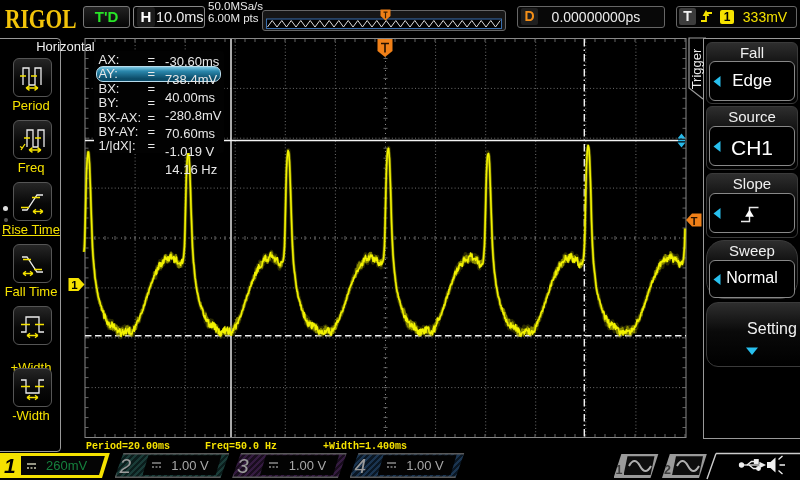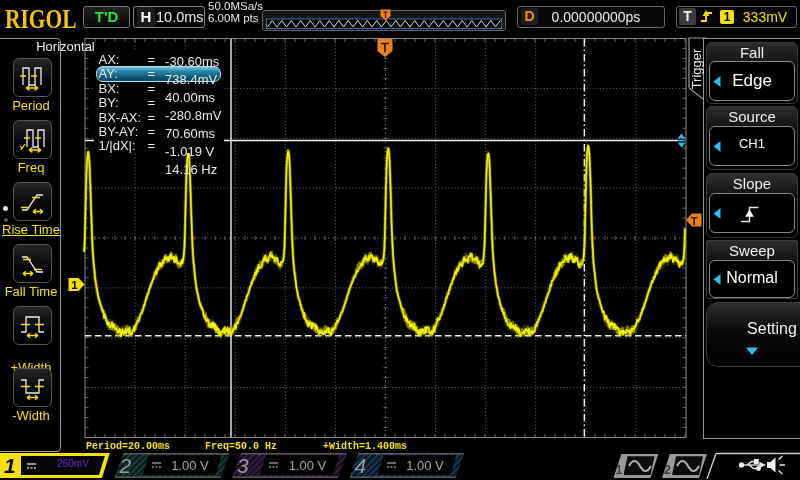--- a/index.html
+++ b/index.html
@@ -190,36 +190,36 @@
       </svg>
     <div class="ab" style="left:0;top:9px;width:100%;text-align:center;color:#fff;font-size:17px;">Edge</div>
   </div>
 </div>
 <div class="ab" style="left:706px;top:105.5px;width:90px;height:62px;border:1px solid #3a3a3a;border-radius:6px;background:linear-gradient(#2e2e2e,#0a0a0a 45%,#000);">
   <div class="ab" style="left:0;top:1px;width:100%;text-align:center;color:#f0f0f0;font-size:15px;">Source</div>
   <div class="ab" style="left:2px;top:19.5px;width:84px;height:38px;border:1px solid #888;border-radius:6px;background:#000;">
     <svg class="ab" style="left:3px;top:14px;" width="8" height="11" viewBox="0 0 8 11">
         <path d="M7.5,0 v11 L0.5,5.5 z" fill="#28c0ee"></path>
       </svg>
-    <div class="ab" style="left:0;top:9px;width:100%;text-align:center;color:#fff;font-size:13px;">CH1</div>
+    <div class="ab" style="left:0;top:9px;width:100%;text-align:center;color:#fff;font-size:21px;">CH1</div>
   </div>
 </div>
 <div class="ab" style="left:706px;top:172.5px;width:90px;height:63px;border:1px solid #3a3a3a;border-radius:6px;background:linear-gradient(#2e2e2e,#0a0a0a 45%,#000);">
   <div class="ab" style="left:0;top:1px;width:100%;text-align:center;color:#f0f0f0;font-size:15px;">Slope</div>
   <div class="ab" style="left:2px;top:19.5px;width:84px;height:38px;border:1px solid #888;border-radius:6px;background:#000;">
     <svg class="ab" style="left:3px;top:14px;" width="8" height="11" viewBox="0 0 8 11">
         <path d="M7.5,0 v11 L0.5,5.5 z" fill="#28c0ee"></path>
       </svg>
     <svg class="ab" style="left:28px;top:10px;" width="30" height="20" viewBox="0 0 30 20">
 <path d="M3,17.5 h8.5 V3.5 h9" fill="none" stroke="#e8e8e8" stroke-width="1.4"></path>
 <path d="M11.5,5.5 l4.4,7.2 h-8.8 z" fill="#fff"></path>
 </svg>
   </div>
 </div>
-<div class="ab" style="left:706px;top:240px;width:90px;height:56.5px;border:1px solid #3a3a3a;border-radius:2px;background:linear-gradient(#2e2e2e,#0a0a0a 45%,#000);">
+<div class="ab" style="left:706px;top:240px;width:90px;height:56.5px;border:1px solid #3a3a3a;border-radius:18px;background:linear-gradient(#2e2e2e,#0a0a0a 45%,#000);">
   <div class="ab" style="left:0;top:1px;width:100%;text-align:center;color:#f0f0f0;font-size:15px;">Sweep</div>
   <div class="ab" style="left:2px;top:18.5px;width:84px;height:36px;border:1px solid #888;border-radius:6px;background:#000;">
     <svg class="ab" style="left:3px;top:13px;" width="8" height="11" viewBox="0 0 8 11">
         <path d="M7.5,0 v11 L0.5,5.5 z" fill="#28c0ee"></path>
       </svg>
     <div class="ab" style="left:0;top:8px;width:100%;text-align:center;color:#fff;font-size:16px;">Normal</div>
   </div>
 </div>
 <div class="ab" style="left:706px;top:302px;width:90px;height:63px;border:1px solid #3a3a3a;border-radius:12px;background:linear-gradient(#2e2e2e,#0a0a0a 45%,#000);padding-left:40px;">
   <div class="ab" style="left:0;top:17px;width:100%;text-align:center;color:#f0f0f0;font-size:16px;">Setting</div>
@@ -236,21 +236,21 @@
 </div>
 
 <div class="ab" style="left:0px;top:452.5px;width:110px;height:25.5px;background:#f5e200;
    clip-path:polygon(0 0, 100% 0, calc(100% - 8px) 100%, 0 100%);">
   <div class="ab" style="left:21px;top:3px;width:84px;height:19.5px;background:#050505;
        clip-path:polygon(0 0, 100% 0, calc(100% - 6px) 100%, 0 100%);"></div>
   <svg class="ab" style="left:26px;top:8px;" width="14" height="11" viewBox="0 0 14 11">
      <path d="M1,3 h9" stroke="#c8c8b0" stroke-width="1.6"></path>
      <path d="M1,7 h2 M4.5,7 h2 M8,7 h2" stroke="#c8c8b0" stroke-width="1.6"></path>
   </svg>
-  <div class="ab" style="left:46px;top:5px;width:54px;text-align:center;color:#6d28d9;font-size:10px;">260mV</div>
+  <div class="ab" style="left:46px;top:5px;width:54px;text-align:left;color:#15803d;font-size:13px;">260mV</div>
   <div class="ab" style="left:4px;top:0px;width:20px;color:#000;font-weight:bold;font-style:italic;font-size:21px;line-height:25px;">1</div>
 </div>
 <div class="ab" style="left:114.5px;top:452.5px;width:115px;height:25.5px;background:repeating-linear-gradient(135deg,#0b1d1c 0 2.2px,#193b37 2.2px 4.4px);
      clip-path:polygon(9px 0, 100% 0, calc(100% - 9px) 100%, 0 100%);">
   <div class="ab" style="left:0;top:0;width:115px;height:25.5px;
      clip-path:polygon(9px 0, 100% 0, calc(100% - 9px) 100%, 0 100%);
      box-shadow:inset 0 0 0 1.5px #5a5a5a;"></div>
   <div class="ab" style="left:28px;top:2.8px;width:79px;height:20px;background:#030303;
        clip-path:polygon(6px 0, 100% 0, calc(100% - 6px) 100%, 0 100%);"></div>
   <svg class="ab" style="left:36px;top:7.5px;" width="14" height="11" viewBox="0 0 14 11">

